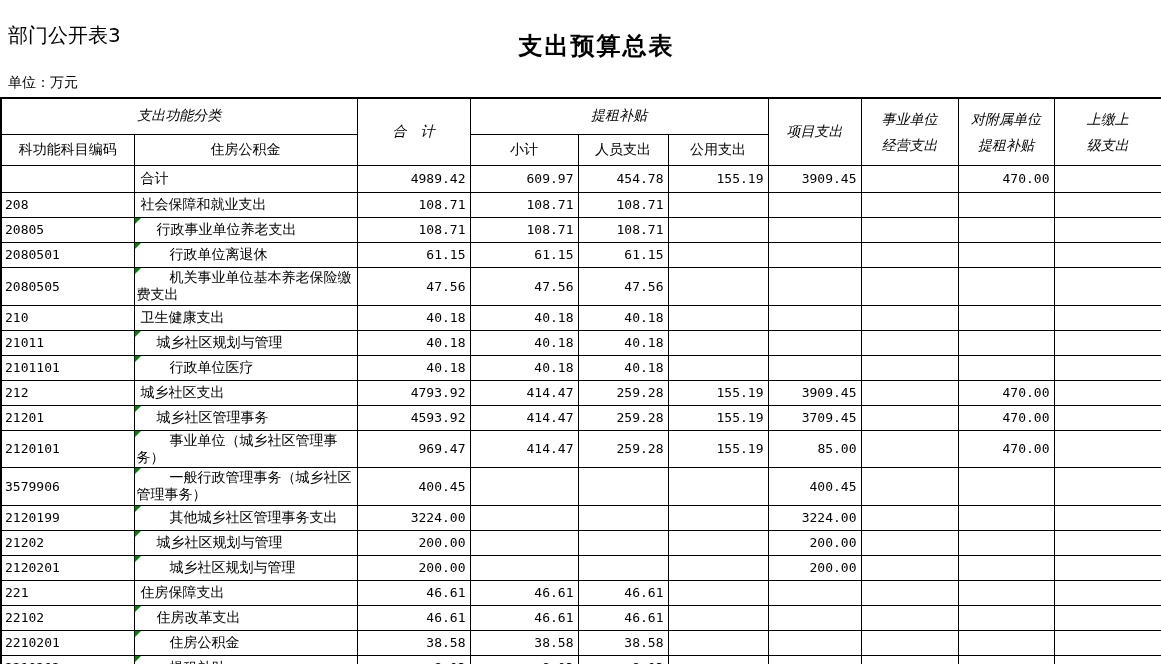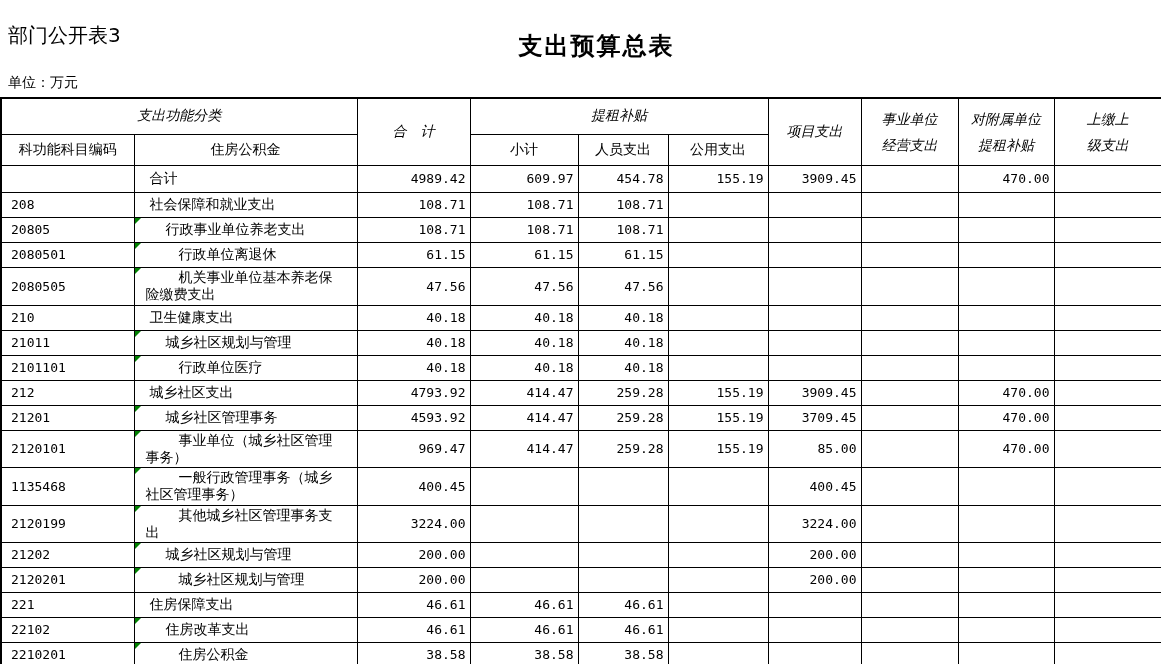--- a/index.html
+++ b/index.html
@@ -32,23 +32,23 @@
     font-weight: normal; font-size: 14px; text-align: center; padding: 1px 2px;
   }
   tr.hr1 { height: 36px; font-style: italic; }
   tr.hr2 { height: 31px; }
   .pre { white-space: pre-line; line-height: 26px; margin-left: 48px; }
   tbody tr { height: 25px; }
   tbody tr.tall { height: 38px; }
   tbody tr.total-row { height: 27px; }
   td.code-cell {
     font-family: "DejaVu Sans Mono", monospace; font-size: 13px;
-    text-align: left; padding-left: 9px;
-  }
-  td.name-cell { position: relative; font-size: 14px; padding: 1px 11px; }
+    text-align: left; padding-left: 3px;
+  }
+  td.name-cell { position: relative; font-size: 14px; padding: 1px 2px; }
   .name-text { line-height: 17px; }
   .indent-0 { text-indent: 4px; }
   .indent-1 { text-indent: 20px; }
   .indent-2 { text-indent: 33px; }
   .flag {
     position: absolute; top: 0; left: 0; width: 0; height: 0;
     border-top: 6px solid #008000; border-right: 6px solid transparent;
   }
   td.num-cell {
     font-family: "DejaVu Sans Mono", monospace; font-size: 13px;
@@ -254,21 +254,21 @@
         <td class="num-cell">969.47</td>
         <td class="num-cell">414.47</td>
         <td class="num-cell">259.28</td>
         <td class="num-cell">155.19</td>
         <td class="num-cell">85.00</td>
         <td class="num-cell"></td>
         <td class="num-cell">470.00</td>
         <td class="num-cell"></td>
       </tr>
       <tr class="tall">
-        <td class="code-cell">1135468</td>
+        <td class="code-cell">3579906</td>
         <td class="name-cell">
           <span class="flag"></span>
           <div class="name-text indent-2">一般行政管理事务（城乡社区管理事务）</div>
         </td>
         <td class="num-cell">400.45</td>
         <td class="num-cell"></td>
         <td class="num-cell"></td>
         <td class="num-cell"></td>
         <td class="num-cell">400.45</td>
         <td class="num-cell"></td>

